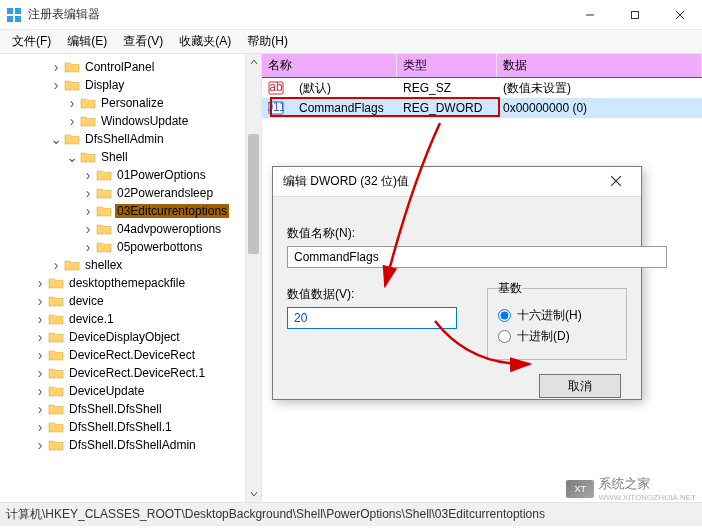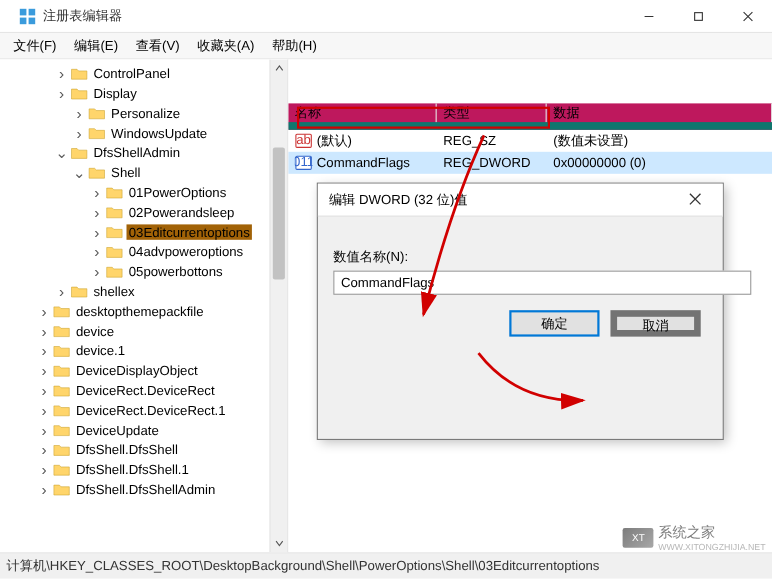--- a/index.html
+++ b/index.html
@@ -1,62 +1,62 @@
 <!DOCTYPE html>
 <html><head>
 <meta charset="utf-8">
 <style>
 * { box-sizing: border-box; margin: 0; padding: 0; font-family: "Microsoft YaHei", "Segoe UI", sans-serif; font-size: 12px; }
 body { width: 702px; height: 528px; background: #fff; position: relative; overflow: hidden; }
 
-.titlebar { height: 30px; background: #fff; border-bottom: 1px solid #e5e5e5; display: flex; align-items: center; padding-left: 17px; }
+.titlebar { height: 30px; background: #fff; border-bottom: 1px solid #e5e5e5; display: flex; align-items: center; padding-left: 6px; }
 .titlebar .icon { width: 16px; height: 16px; margin-right: 6px; }
 .titlebar .title { flex: 1; color: #333; }
 .win-btns { display: flex; }
 .win-btn { width: 45px; height: 30px; display: flex; align-items: center; justify-content: center; color: #444; }
 
 .menubar { height: 24px; display: flex; align-items: center; padding: 0 4px; border-bottom: 1px solid #e5e5e5; background: #f7f7f7; }
 .menubar .mitem { padding: 3px 8px; text-align: right; }
 
 .content { display: flex; height: 448px; }
 
 .tree { width: 262px; border-right: 1px solid #e5e5e5; overflow: hidden; padding: 4px 0; background: #fff; position: relative; }
 .tn { display: flex; align-items: center; height: 18px; white-space: nowrap; }
 .tn .tw { width: 16px; text-align: center; color: #5a5a5a; font-size: 14px; line-height: 14px; user-select: none; }
 .tn .fld { width: 16px; height: 14px; margin-right: 3px; }
 .tn .lbl { padding: 0 2px; text-align: right; }
 .tn.sel .lbl { background: #a16207; }
 
 .list { flex: 1; background: #fff; }
-.list-header { display: flex; border-bottom: 7px solid #0f766e; height: 24px; align-items: center; background: #be185d; margin-top: 40px; }
+.list-header { display: flex; border-bottom: 1px solid #0f766e; height: 24px; align-items: center; background: #f0abfc; }
 .list-header .col { padding: 0 6px; border-right: 1px solid #e5e5e5; height: 100%; display: flex; align-items: center; }
 .c1 { width: 135px; } .c2 { width: 100px; } .c3 { flex: 1; }
 .row { display: flex; height: 20px; align-items: center; }
-.row .cell { padding: 0 6px; display: flex; align-items: center; }
+.row .cell { padding: 0 6px; display: flex; align-items: center; gap: 11px; }
 .row.sel { background: #cde8ff; }
 .row .vicon { width: 16px; height: 16px; margin-right: 4px; }
 
 .status { height: 24px; border-top: 1px solid #e5e5e5; display: flex; align-items: center; padding: 0 6px; color: #333; background: #f0f0f0; }
 
-.dialog { position: absolute; left: 288px; top: 166px; width: 370px; height: 234px; background: #f0f0f0; border: 1px solid #7a7a7a; box-shadow: 3px 3px 10px rgba(0,0,0,.25); }
+.dialog { position: absolute; left: 272px; top: 166px; width: 370px; height: 234px; background: #f0f0f0; border: 1px solid #7a7a7a; box-shadow: 3px 3px 10px rgba(0,0,0,.25); }
 .dlg-title { height: 30px; display: flex; align-items: center; padding: 0 10px; background: #fff; border-bottom: 1px solid #ddd; }
 .dlg-title .t { flex: 1; }
 .dlg-close { width: 30px; text-align: center; font-size: 14px; }
 .dlg-body { padding: 22px 14px; }
 .dlg-label { margin: 6px 0 4px; }
 .dlg-input-ro { width: 380px; height: 22px; border: 1px solid #999; padding: 2px 6px; background: #fff; }
 .dlg-row { display: flex; margin-top: 12px; }
 .dlg-col-l { width: 200px; }
 .dlg-col-r { flex: 1; }
 .dlg-input-ed { width: 170px; height: 22px; border: 1px solid #0078d7; padding: 2px 6px; background: #fff; color: #0050b8; }
 .dlg-fs { border: 1px solid #bbb; padding: 6px 10px 10px; }
 .dlg-fs .r { display: flex; align-items: center; margin: 4px 0; }
 .dlg-fs .r input { margin-right: 6px; }
 .dlg-btns { display: flex; justify-content: flex-end; gap: 10px; margin-top: 14px; padding-right: 6px; }
-.dlg-btn { width: 82px; height: 24px; border: 6px solid #737373; background: #e1e1e1; }
+.dlg-btn { width: 82px; height: 24px; border: 1px solid #737373; background: #e1e1e1; }
 .dlg-btn.primary { border: 2px solid #0078d7; }
 
 .highlight-row { position: absolute; border: 2px solid #d10000; pointer-events: none; }
 
 .arrow { position: absolute; pointer-events: none; }
 .arrow svg { overflow: visible; }
 
 .folder-svg { fill: #ffd56b; stroke: #caa22a; stroke-width: .5; }
 
 .watermark { position: absolute; right: 6px; bottom: 26px; color: #888; font-size: 12px; display: flex; align-items: center; gap: 4px; opacity: .85; }
@@ -325,22 +325,40 @@
     <span class="dlg-close">
       <svg width="12" height="12" viewBox="0 0 10 10">
           <line x1="1" y1="1" x2="9" y2="9" stroke="#333"></line>
           <line x1="9" y1="1" x2="1" y2="9" stroke="#333"></line>
         </svg>
     </span>
   </div>
   <div class="dlg-body">
     <div class="dlg-label">数值名称(N):</div>
     <input class="dlg-input-ro" readonly="" value="CommandFlags" style="">
+    <div class="dlg-row">
+      <div class="dlg-col-l">
+        <div class="dlg-label">数值数据(V):</div>
+        <input class="dlg-input-ed" value="20" style="">
+      </div>
+      <div class="dlg-col-r">
+        <fieldset class="dlg-fs">
+          <legend>基数</legend>
+          <label class="r">
+              <input type="radio" name="base" checked="" style="">
+              <span>十六进制(H)</span>
+            </label>
+          <label class="r">
+              <input type="radio" name="base" style="">
+              <span>十进制(D)</span>
+            </label>
+        </fieldset>
+      </div>
+    </div>
     <div class="dlg-btns">
-      <button class="dlg-btn primary">确定</button>
       <button class="dlg-btn">取消</button>
     </div>
   </div>
 </div>
 
 <div class="arrow" style="left:380px;top:118px">
   <svg width="80" height="180">
       <defs>
         <marker id="ah1" markerWidth="10" markerHeight="10" refX="8" refY="3" orient="auto">
           <path d="M0,0 L9,3 L0,6 Z" fill="#d10000"></path>

